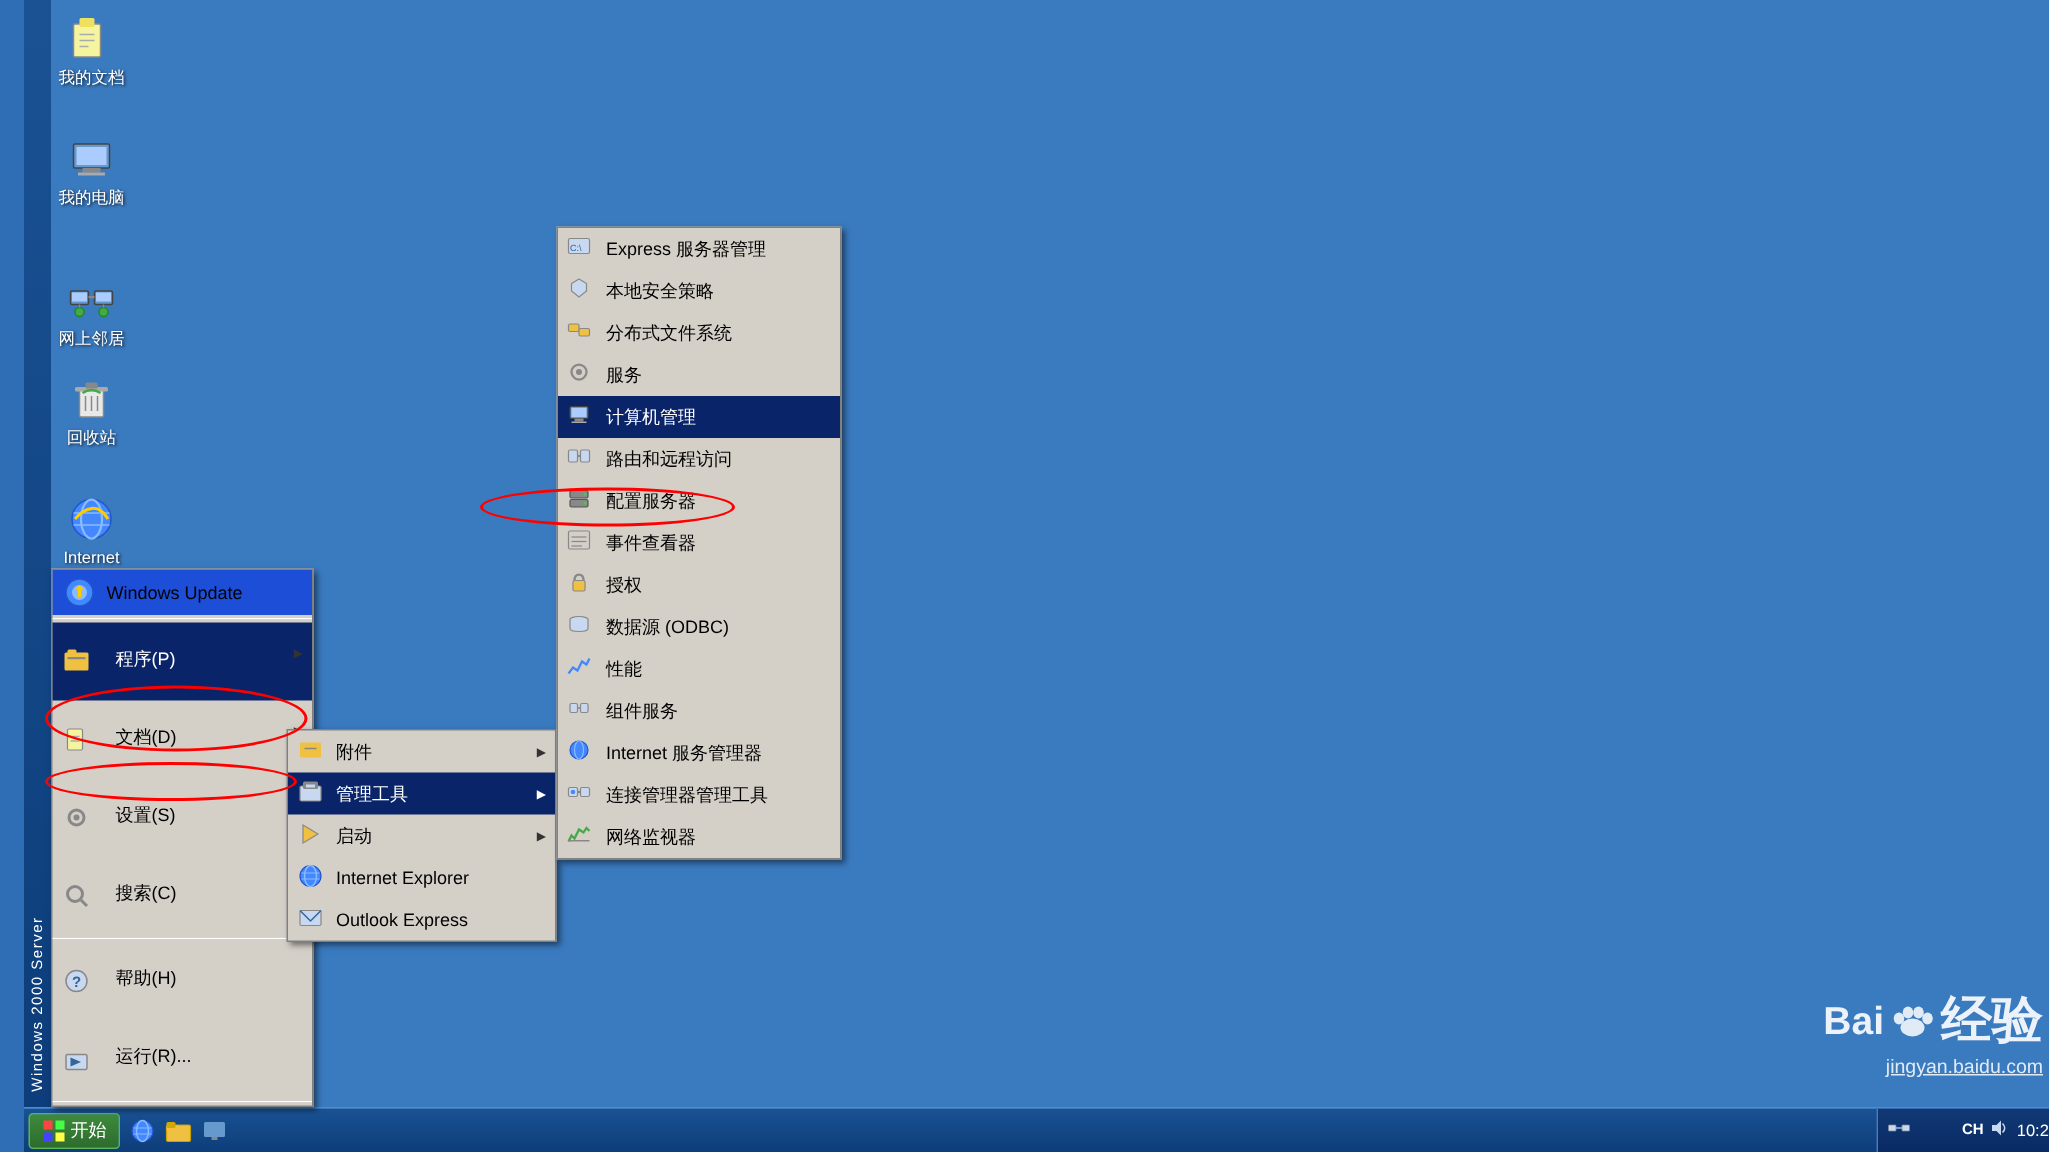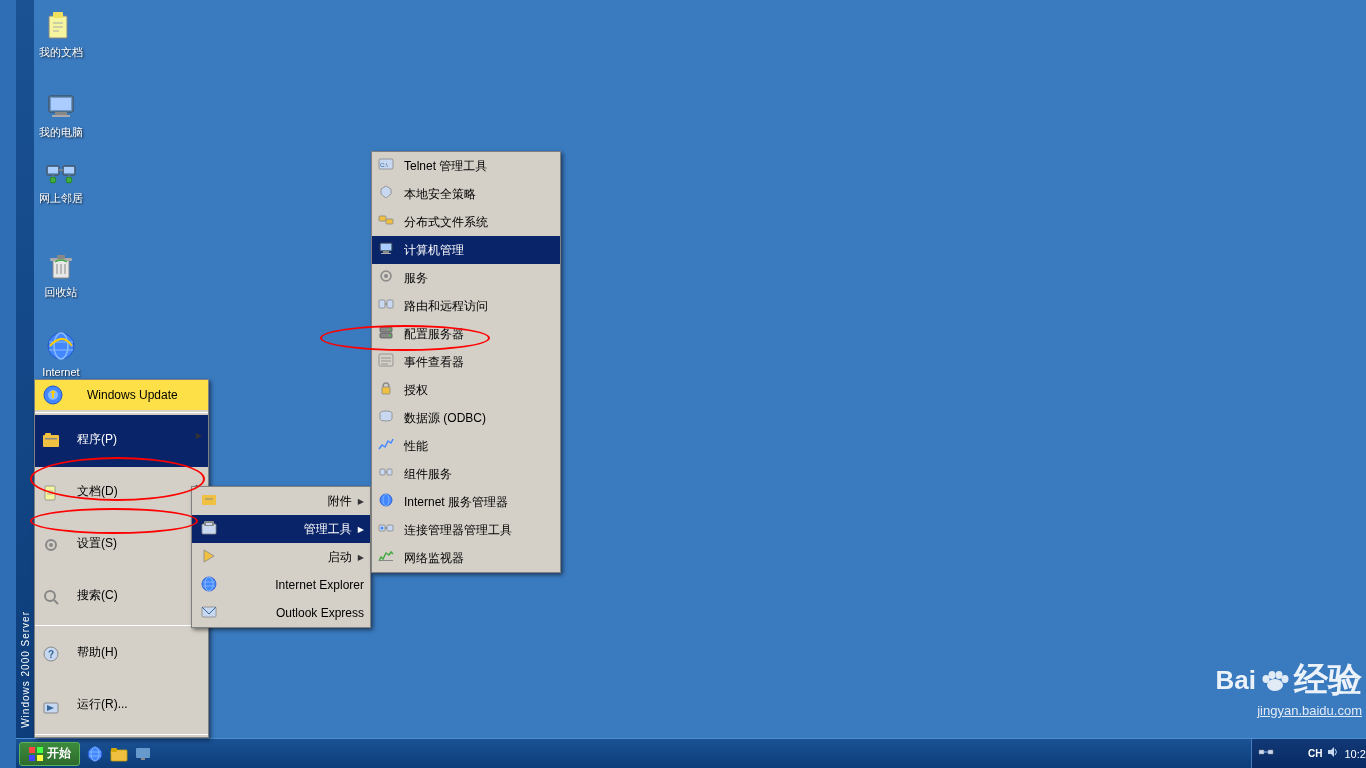--- a/index.html
+++ b/index.html
@@ -63,21 +63,21 @@
 
     .start-button {
       display: flex;
       align-items: center;
       background: linear-gradient(to bottom, #3d8b3d, #2d6b2d);
       border: 1px solid #5ab55a;
       border-radius: 3px;
       padding: 2px 8px;
       height: 24px;
       color: white;
-      font-weight: bold;
+      font-weight: normal;
       font-size: 12px;
       cursor: pointer;
       margin-left: 3px;
     }
 
     .taskbar-icons {
       display: flex;
       align-items: center;
       margin-left: 4px;
       gap: 2px;
@@ -180,22 +180,22 @@
       background: #808080;
       margin: 2px 0;
       border-bottom: 1px solid #fff;
     }
 
     
     .windows-update-item {
       display: flex;
       align-items: center;
       padding: 5px 8px;
-      background: #fde047;
-      gap: 24px;
+      background: #1d4ed8;
+      gap: 8px;
       cursor: pointer;
       text-align: center;
     }
 
     .submenu-item {
       display: flex;
       align-items: center;
       padding: 4px 6px;
       cursor: pointer;
       gap: 6px;
@@ -250,21 +250,20 @@
     .baidu-watermark .baidu-url {
       font-size: 13px;
       text-decoration: underline;
     }
 
     .programs-submenu-wrapper {
       position: absolute;
       left: 175px;
       bottom: 140px;
       z-index: 210;
-      text-align: right;
     }
 
     .admin-submenu-wrapper {
       position: absolute;
       left: 355px;
       bottom: 195px;
       z-index: 220;
     }
   </style>
 </head>
@@ -290,21 +289,21 @@
       <svg width="32" height="32" viewBox="0 0 32 32">
         <rect x="4" y="6" width="24" height="16" rx="1" fill="#6699cc" stroke="#444" stroke-width="1"></rect>
         <rect x="6" y="8" width="20" height="12" fill="#aaccff"></rect>
         <rect x="10" y="22" width="12" height="3" fill="#888"></rect>
         <rect x="7" y="25" width="18" height="2" fill="#aaa"></rect>
       </svg>
     </div>
     <span>我的电脑</span>
   </div>
 
-  <div class="desktop-icon" style="left:10px; top:156px;align-items:center;">
+  <div class="desktop-icon" style="left:10px; top:184px;align-items:center;">
     <div class="icon-img">
       <svg width="32" height="32" viewBox="0 0 32 32">
         <rect x="2" y="10" width="12" height="9" rx="1" fill="#6699cc" stroke="#444" stroke-width="1"></rect>
         <rect x="3" y="11" width="10" height="6" fill="#aaccff"></rect>
         <rect x="18" y="10" width="12" height="9" rx="1" fill="#6699cc" stroke="#444" stroke-width="1"></rect>
         <rect x="19" y="11" width="10" height="6" fill="#aaccff"></rect>
         <line x1="14" y1="14" x2="18" y2="14" stroke="#888" stroke-width="1.5"></line>
         <circle cx="8" cy="24" r="3" fill="#44aa44" stroke="#228822" stroke-width="1"></circle>
         <circle cx="24" cy="24" r="3" fill="#44aa44" stroke="#228822" stroke-width="1"></circle>
         <line x1="8" y1="21" x2="8" y2="19" stroke="#888"></line>
@@ -494,62 +493,62 @@
   <div class="admin-submenu-wrapper">
     <div style="width:190px; background:#d4d0c8; border:1px solid #808080; box-shadow:2px 2px 4px rgba(0,0,0,0.5);">
 
       <div class="submenu-item">
         <div class="item-icon">
           <svg width="16" height="16" viewBox="0 0 16 16">
               <rect x="1" y="3" width="14" height="10" rx="1" fill="#c8d8f0" stroke="#888" stroke-width="0.8"></rect>
               <text x="2" y="11" font-size="6" fill="#336699">C:\</text>
             </svg>
         </div>
-        <span class="item-label">Telnet 管理工具</span>
+        <span class="item-label">Express 服务器管理</span>
       </div>
 
       <div class="submenu-item">
         <div class="item-icon">
           <svg width="16" height="16" viewBox="0 0 16 16">
               <path d="M8 2 L13 5 L13 10 Q8 14 8 14 Q3 10 3 10 L3 5 Z" fill="#c8d8f0" stroke="#888" stroke-width="0.8"></path>
             </svg>
         </div>
         <span class="item-label">本地安全策略</span>
       </div>
 
       <div class="submenu-item">
         <div class="item-icon">
           <svg width="16" height="16" viewBox="0 0 16 16">
               <rect x="1" y="4" width="7" height="5" rx="1" fill="#f0c040" stroke="#888" stroke-width="0.8"></rect>
               <rect x="8" y="7" width="7" height="5" rx="1" fill="#f0c040" stroke="#888" stroke-width="0.8"></rect>
             </svg>
         </div>
         <span class="item-label">分布式文件系统</span>
+      </div>
+
+      <div class="submenu-item">
+        <div class="item-icon">
+          <svg width="16" height="16" viewBox="0 0 16 16">
+              <circle cx="8" cy="8" r="5" fill="none" stroke="#888" stroke-width="1.5"></circle>
+              <circle cx="8" cy="8" r="2" fill="#888"></circle>
+            </svg>
+        </div>
+        <span class="item-label">服务</span>
       </div>
 
       <div class="submenu-item highlight-item">
         <div class="item-icon">
           <svg width="16" height="16" viewBox="0 0 16 16">
               <rect x="2" y="3" width="12" height="8" rx="1" fill="#6699cc" stroke="#444" stroke-width="0.8"></rect>
               <rect x="3" y="4" width="10" height="6" fill="#aaccff"></rect>
               <rect x="5" y="11" width="6" height="2" fill="#888"></rect>
               <rect x="3" y="13" width="10" height="1" fill="#aaa"></rect>
             </svg>
         </div>
         <span class="item-label">计算机管理</span>
-      </div>
-
-      <div class="submenu-item">
-        <div class="item-icon">
-          <svg width="16" height="16" viewBox="0 0 16 16">
-              <circle cx="8" cy="8" r="5" fill="none" stroke="#888" stroke-width="1.5"></circle>
-              <circle cx="8" cy="8" r="2" fill="#888"></circle>
-            </svg>
-        </div>
-        <span class="item-label">服务</span>
       </div>
 
       <div class="submenu-item">
         <div class="item-icon">
           <svg width="16" height="16" viewBox="0 0 16 16">
               <rect x="1" y="4" width="6" height="8" rx="1" fill="#c8d8f0" stroke="#888" stroke-width="0.8"></rect>
               <rect x="9" y="4" width="6" height="8" rx="1" fill="#c8d8f0" stroke="#888" stroke-width="0.8"></rect>
               <line x1="7" y1="8" x2="9" y2="8" stroke="#888" stroke-width="1.5"></line>
             </svg>
         </div>

